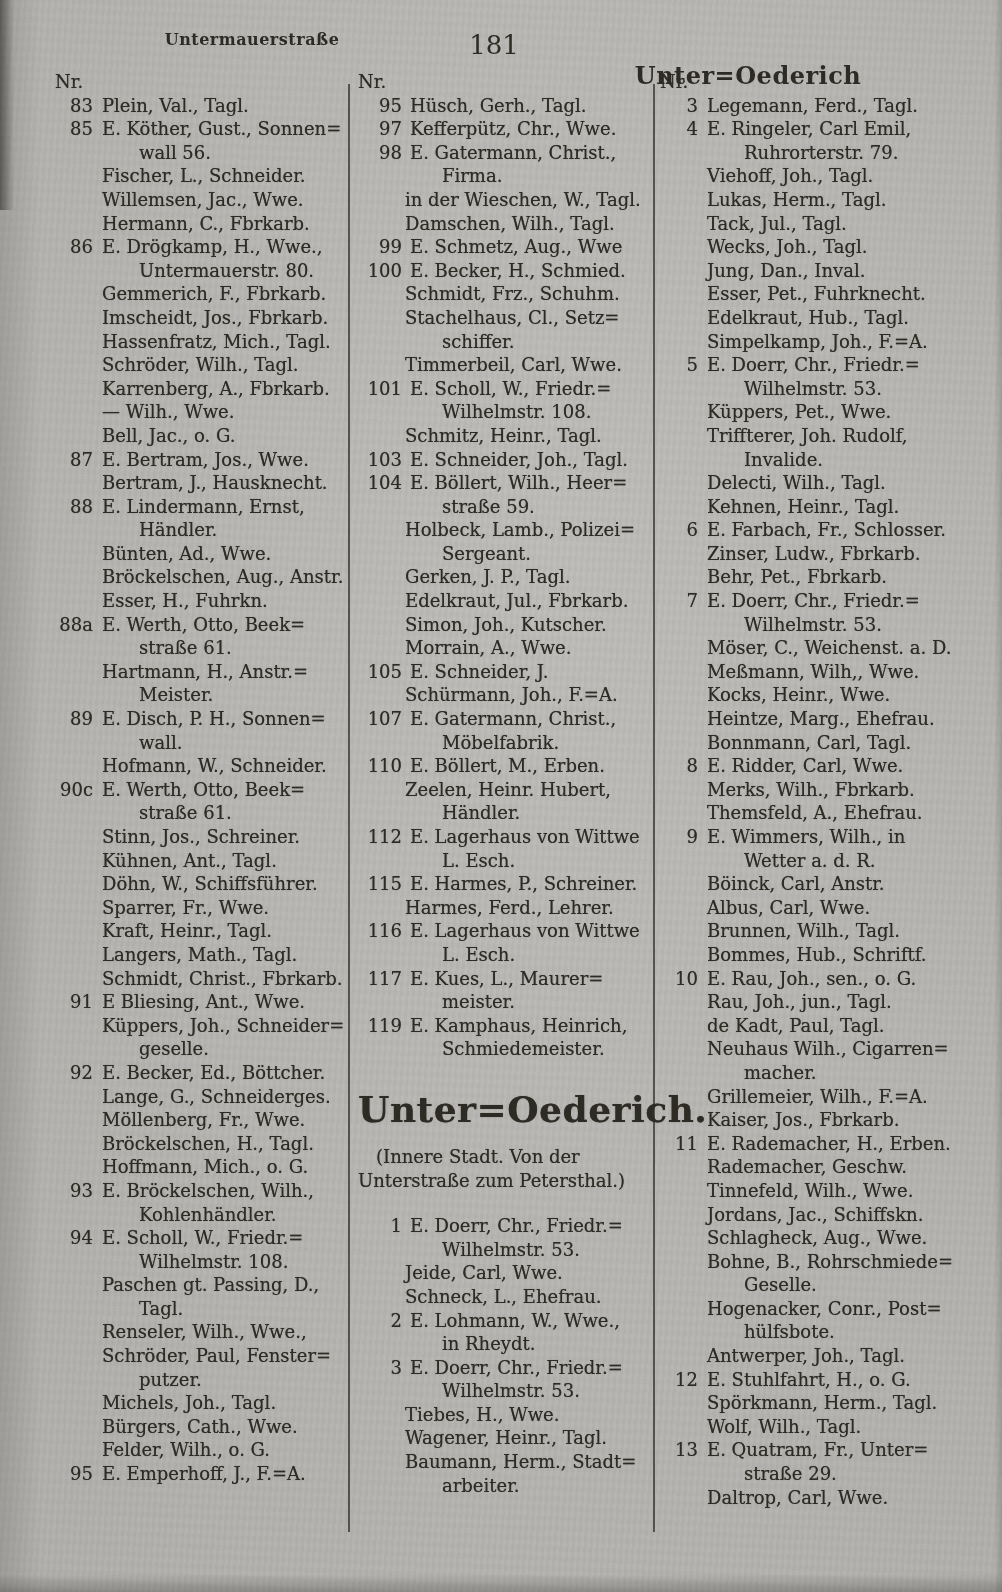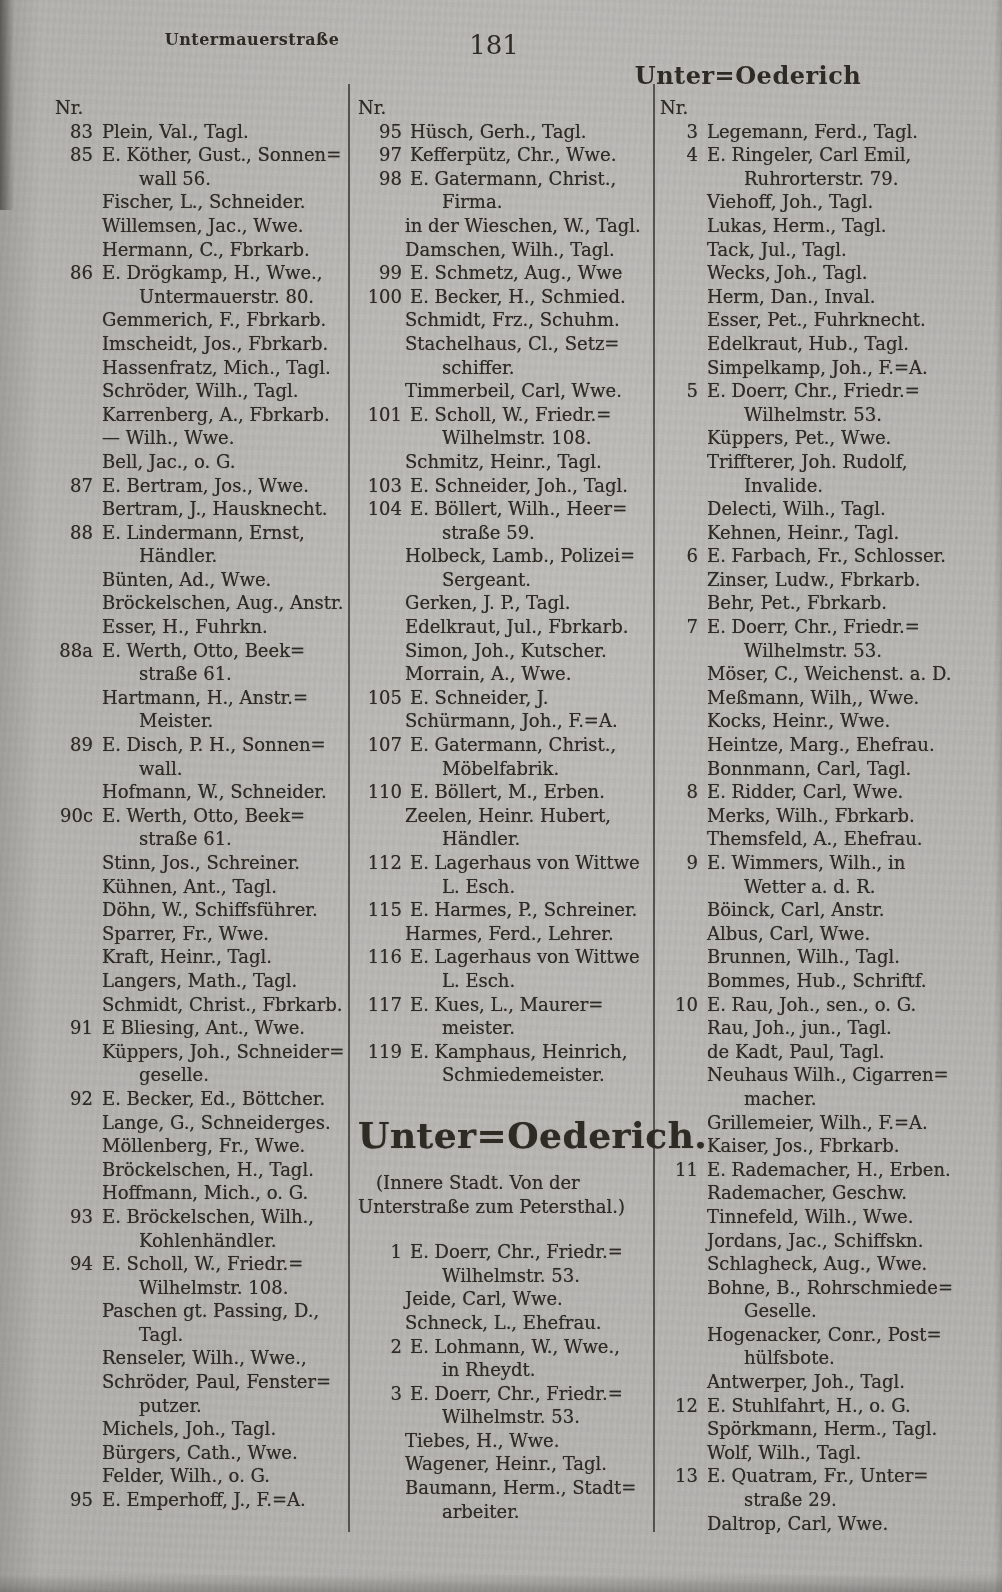--- a/index.html
+++ b/index.html
@@ -29,21 +29,21 @@
   .header{position:absolute;top:30px;left:0;width:1002px;height:40px;}
   .h-left,.h-center,.h-right{position:absolute;transform:translateX(-50%);white-space:nowrap;}
   .h-left{left:252px;font-weight:bold;font-size:16px;letter-spacing:0.5px;}
   .h-center{left:494px;font-size:26px;}
   .h-right{left:748px;font-weight:bold;font-size:24px;letter-spacing:0.5px;margin-top:31px;}
 
   .divider{position:absolute;top:84px;width:2px;height:1448px;background:rgba(52,50,45,0.75);}
   .d1{left:348px;}
   .d2{left:653px;}
 
-  .col{position:absolute;top:96px;font-size:18px;}
+  .col{position:absolute;top:70px;font-size:18px;}
   .c0{left:55px;width:290px;}
   .c1{left:358px;width:290px;}
   .c2{left:660px;width:338px;}
 
   .line{line-height:23.6px;white-space:nowrap;
     text-shadow:0 0 0.7px rgba(46,43,36,0.65);}
   .line .num{display:inline-block;width:38px;text-align:right;margin-right:9px;}
   .c1 .line .num{width:44px;margin-right:8px;}
   .line.i1{padding-left:47px;}
   .line.i2{padding-left:84px;}
@@ -194,21 +194,21 @@
     </div>
   <div class="col c2" id="col-2">
       <div class="line i0"><span class="txt">Nr.</span></div>
       <div class="line i0"><span class="num">3</span><span class="txt">Legemann, Ferd., Tagl.</span></div>
       <div class="line i0"><span class="num">4</span><span class="txt">E. Ringeler, Carl Emil,</span></div>
       <div class="line i2"><span class="txt">Ruhrorterstr. 79.</span></div>
       <div class="line i1"><span class="txt">Viehoff, Joh., Tagl.</span></div>
       <div class="line i1"><span class="txt">Lukas, Herm., Tagl.</span></div>
       <div class="line i1"><span class="txt">Tack, Jul., Tagl.</span></div>
       <div class="line i1"><span class="txt">Wecks, Joh., Tagl.</span></div>
-      <div class="line i1"><span class="txt">Herm, Dan., Inval.</span></div>
+      <div class="line i1"><span class="txt">Jung, Dan., Inval.</span></div>
       <div class="line i1"><span class="txt">Esser, Pet., Fuhrknecht.</span></div>
       <div class="line i1"><span class="txt">Edelkraut, Hub., Tagl.</span></div>
       <div class="line i1"><span class="txt">Simpelkamp, Joh., F.=A.</span></div>
       <div class="line i0"><span class="num">5</span><span class="txt">E. Doerr, Chr., Friedr.=</span></div>
       <div class="line i2"><span class="txt">Wilhelmstr. 53.</span></div>
       <div class="line i1"><span class="txt">Küppers, Pet., Wwe.</span></div>
       <div class="line i1"><span class="txt">Triffterer, Joh. Rudolf,</span></div>
       <div class="line i2"><span class="txt">Invalide.</span></div>
       <div class="line i1"><span class="txt">Delecti, Wilh., Tagl.</span></div>
       <div class="line i1"><span class="txt">Kehnen, Heinr., Tagl.</span></div>

